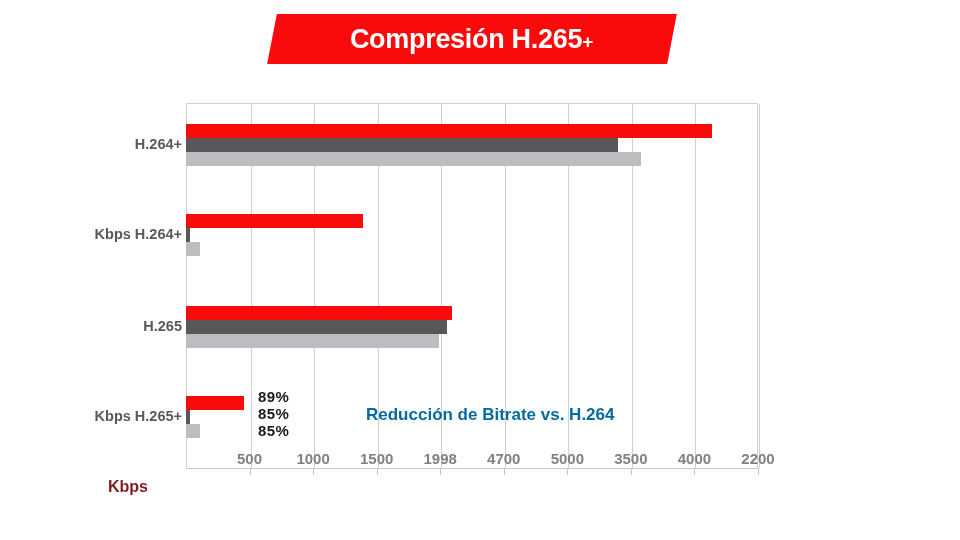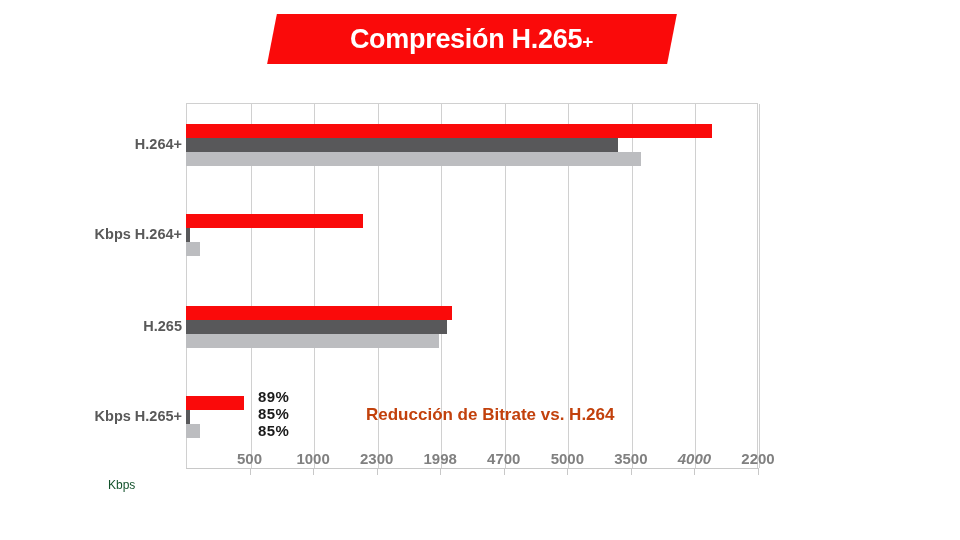--- a/index.html
+++ b/index.html
@@ -105,23 +105,23 @@
     text-align: center;
     color: #808080;
     font-size: 15px;
     font-weight: bold;
     font-family: "Liberation Sans", sans-serif;
   }
   #axis-unit {
     position: absolute;
     left: 108px;
     top: 478px;
-    color: #14532d;
-    font-size: 12px;
-    font-weight: normal;
+    color: #7f1d1d;
+    font-size: 16px;
+    font-weight: bold;
     font-family: "Liberation Sans", sans-serif;
   }
 
   
   #pct-block {
     position: absolute;
     left: 258px;
     top: 388px;
     line-height: 17px;
   }
@@ -131,21 +131,21 @@
     font-weight: bold;
     letter-spacing: 0.4px;
     font-family: "Liberation Sans", sans-serif;
   }
 
   
   #annotation {
     position: absolute;
     left: 366px;
     top: 405px;
-    color: #c2410c;
+    color: #0369a1;
     font-size: 17px;
     font-weight: bold;
     white-space: nowrap;
     font-family: "Liberation Sans", sans-serif;
   }
 </style>
 </head>
 <body>
 
 <div id="title-banner">
@@ -198,26 +198,26 @@
     </div>
   <div id="cat-labels">
       <div class="cat-label" style="top: 136px;">H.264+</div>
       <div class="cat-label" style="top: 226px;">Kbps H.264+</div>
       <div class="cat-label" style="top: 318px;">H.265</div>
       <div class="cat-label" style="top: 408px;">Kbps H.265+</div>
     </div>
   <div id="tick-labels">
       <div class="tick-label" style="left: 249.556px;">500</div>
       <div class="tick-label" style="left: 313.111px;">1000</div>
-      <div class="tick-label" style="left: 376.667px;">2300</div>
+      <div class="tick-label" style="left: 376.667px;">1500</div>
       <div class="tick-label" style="left: 440.222px;">1998</div>
       <div class="tick-label" style="left: 503.778px;">4700</div>
       <div class="tick-label" style="left: 567.333px;">5000</div>
       <div class="tick-label" style="left: 630.889px;">3500</div>
-      <div class="tick-label" style="left: 694.444px; font-style: italic;">4000</div>
+      <div class="tick-label" style="left: 694.444px;">4000</div>
       <div class="tick-label" style="left: 758px;">2200</div>
     </div>
 
   <div id="axis-unit">Kbps</div>
 
   <div id="pct-block">
     <div class="pct">89%</div>
     <div class="pct">85%</div>
     <div class="pct">85%</div>
   </div>

